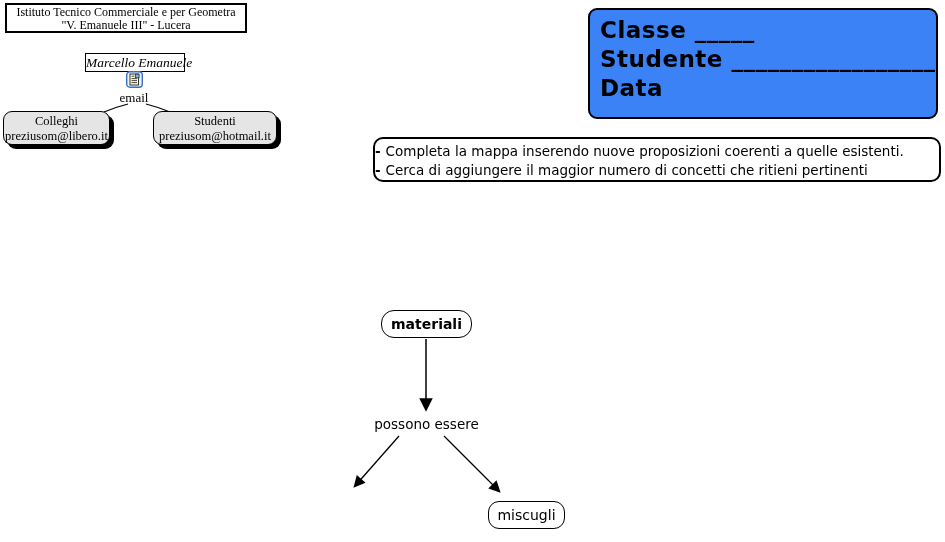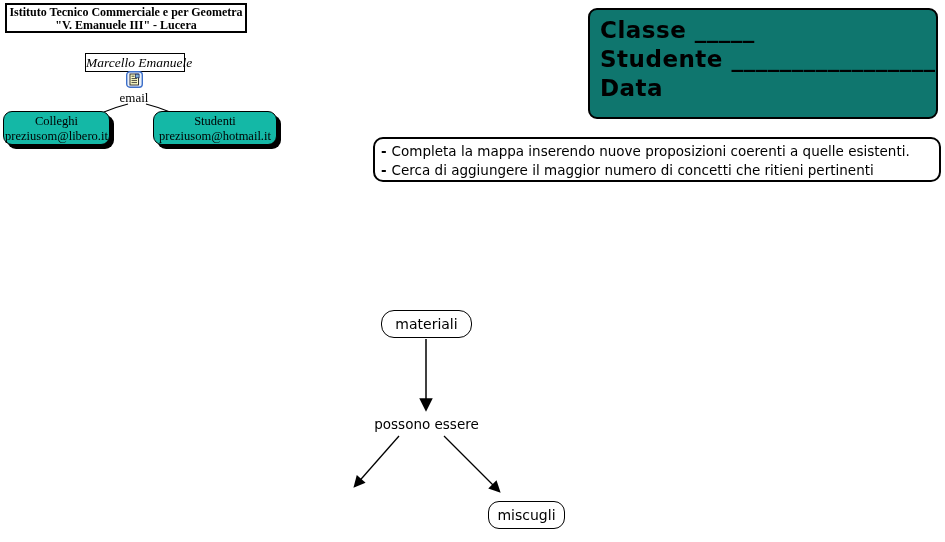--- a/index.html
+++ b/index.html
@@ -24,21 +24,21 @@
   }
 
   
   .title-box {
     left: 5px; top: 3px;
     width: 242px; height: 30px;
     border: 2px solid #000;
     background: #fff;
     text-align: center;
     font-family: "Liberation Serif", serif;
-    font-weight: bold;
+    font-weight: normal;
     font-size: 12px;
     line-height: 13px;
     padding-top: 1px;
     white-space: nowrap;
   }
 
   
   .marcello-box {
     left: 85px; top: 53px;
     width: 100px; height: 19px;
@@ -57,74 +57,74 @@
     text-align: center;
     font-family: "Liberation Serif", serif;
     font-size: 13px;
   }
 
   
   .contact-box {
     top: 111px; height: 34px;
     border: 1px solid #000;
     border-radius: 9px;
-    background: #14b8a6;
+    background: #e5e5e5;
     box-shadow: 4px 4px 0 #000;
     text-align: center;
     font-family: "Liberation Serif", serif;
     font-size: 12.5px;
     line-height: 15px;
     padding-top: 2px;
     white-space: nowrap;
   }
   .colleghi-box { left: 3px;   width: 107px; }
   .studenti-box { left: 153px; width: 124px; }
 
   
   .classe-box {
     left: 588px; top: 8px;
     width: 350px; height: 111px;
     border: 2px solid #000;
     border-radius: 9px;
-    background: #0f766e;
+    background: #3b82f6;
     font-weight: bold;
     font-size: 23px;
     line-height: 29px;
     padding: 6px 0 0 10px;
     letter-spacing: 0.5px;
     white-space: nowrap;
   }
 
   
   .instructions-box {
     left: 373px; top: 137px;
     width: 568px; height: 45px;
     border: 2px solid #000;
     border-radius: 10px;
     background: #fff;
     font-size: 13.5px;
     line-height: 19px;
-    padding: 3px 0 0 6px;
+    padding: 3px 0 0 0;
     white-space: nowrap;
   }
   .instr-line .bullet { font-weight: bold; margin-right: 5px; }
 
   
   .node {
     border: 1px solid #000;
     border-radius: 11px;
     background: #fff;
     text-align: center;
     font-size: 14px;
   }
   .materiali-node {
     left: 381px; top: 310px;
     width: 91px; height: 28px;
     border-radius: 13px;
-    font-weight: normal;
+    font-weight: bold;
     line-height: 26px;
   }
   .sostanze-node {
     left: 287px; top: 495px;
     width: 76px; height: 43px;
     line-height: 19px;
     padding-top: 2px;
   }
   .miscugli-node {
     left: 488px; top: 501px;

